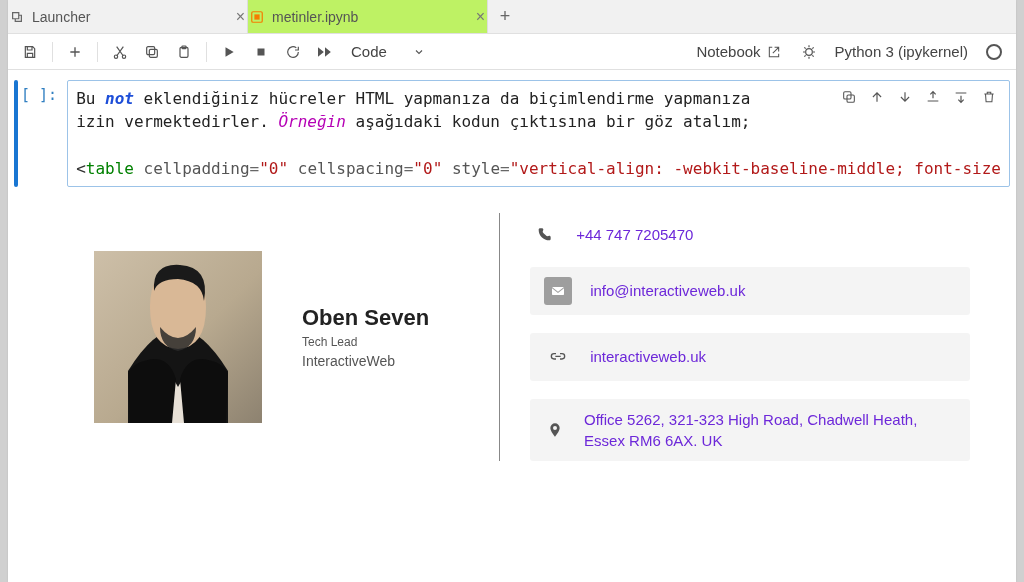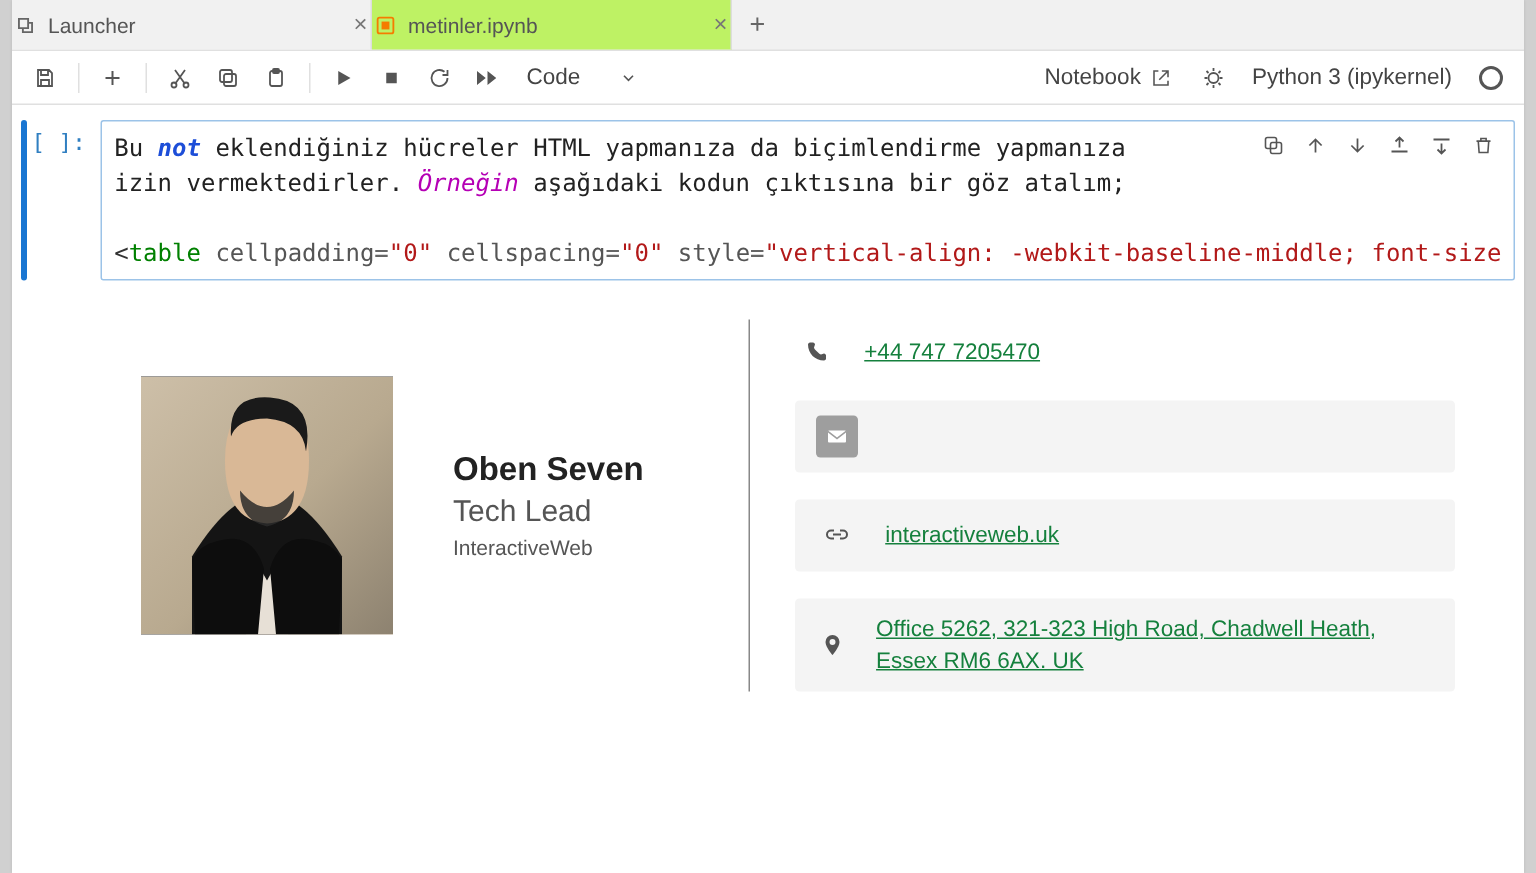--- a/index.html
+++ b/index.html
@@ -148,21 +148,21 @@
   .avatar {
     width: 168px;
     height: 172px;
     background: linear-gradient(135deg,#2b2b2b 0%,#4a4a4a 55%,#c9b7a1 100%);
     position: relative;
     overflow:hidden;
   }
   .avatar svg { width:100%; height:100%; display:block; }
   .sig-id { display:flex; flex-direction:column; gap:4px; }
   .sig-name { font-size:22px; font-weight:700; color:#222; }
-  .sig-role { font-size:20px; color:#555; }
+  .sig-role { font-size:12px; color:#555; }
   .sig-company { font-size:14px; color:#555; }
   .sig-divider {
     width:1px;
     background:#888;
     margin: 0 30px;
   }
   .sig-right {
     flex:1;
     display:flex;
     flex-direction:column;
@@ -178,21 +178,21 @@
   .contact-icon {
     width:28px; height:28px;
     display:flex; align-items:center; justify-content:center;
     color:#555;
   }
   .contact-icon.filled {
     background:#9e9e9e;
     color:#fff;
     border-radius:3px;
   }
-  .contact-text { font-size:15px; color:#15803d; line-height:1.4;text-decoration:underline; }
+  .contact-text { font-size:15px; color:#6d28d9; line-height:1.4; }
 
   svg { display:block; }
 </style>
 </head>
 <body>
 
 <div class="app-frame">
 
   <div class="tabbar">
     <div class="tab">
@@ -380,20 +380,21 @@
             </span>
             <span class="contact-text">+44 747 7205470</span>
           </div>
           <div class="contact-row boxed">
             <span class="contact-icon filled">
               <svg width="16" height="16" viewBox="0 0 24 24">
                   <rect x="3" y="6" width="18" height="12" rx="1" fill="#fff"></rect>
                   <path fill="#9e9e9e" d="M3 6l9 7 9-7v2l-9 7-9-7z"></path>
                 </svg>
             </span>
+            <span class="contact-text">info@interactiveweb.uk</span>
           </div>
           <div class="contact-row boxed">
             <span class="contact-icon">
               <svg width="16" height="16" viewBox="0 0 24 24">
                   <path fill="none" stroke="#555" stroke-width="2" d="M9 7h-3a4 4 0 0 0 0 8h3 M15 7h3a4 4 0 0 1 0 8h-3 M8 11h8"></path>
                 </svg>
             </span>
             <span class="contact-text">interactiveweb.uk</span>
           </div>
           <div class="contact-row boxed">

